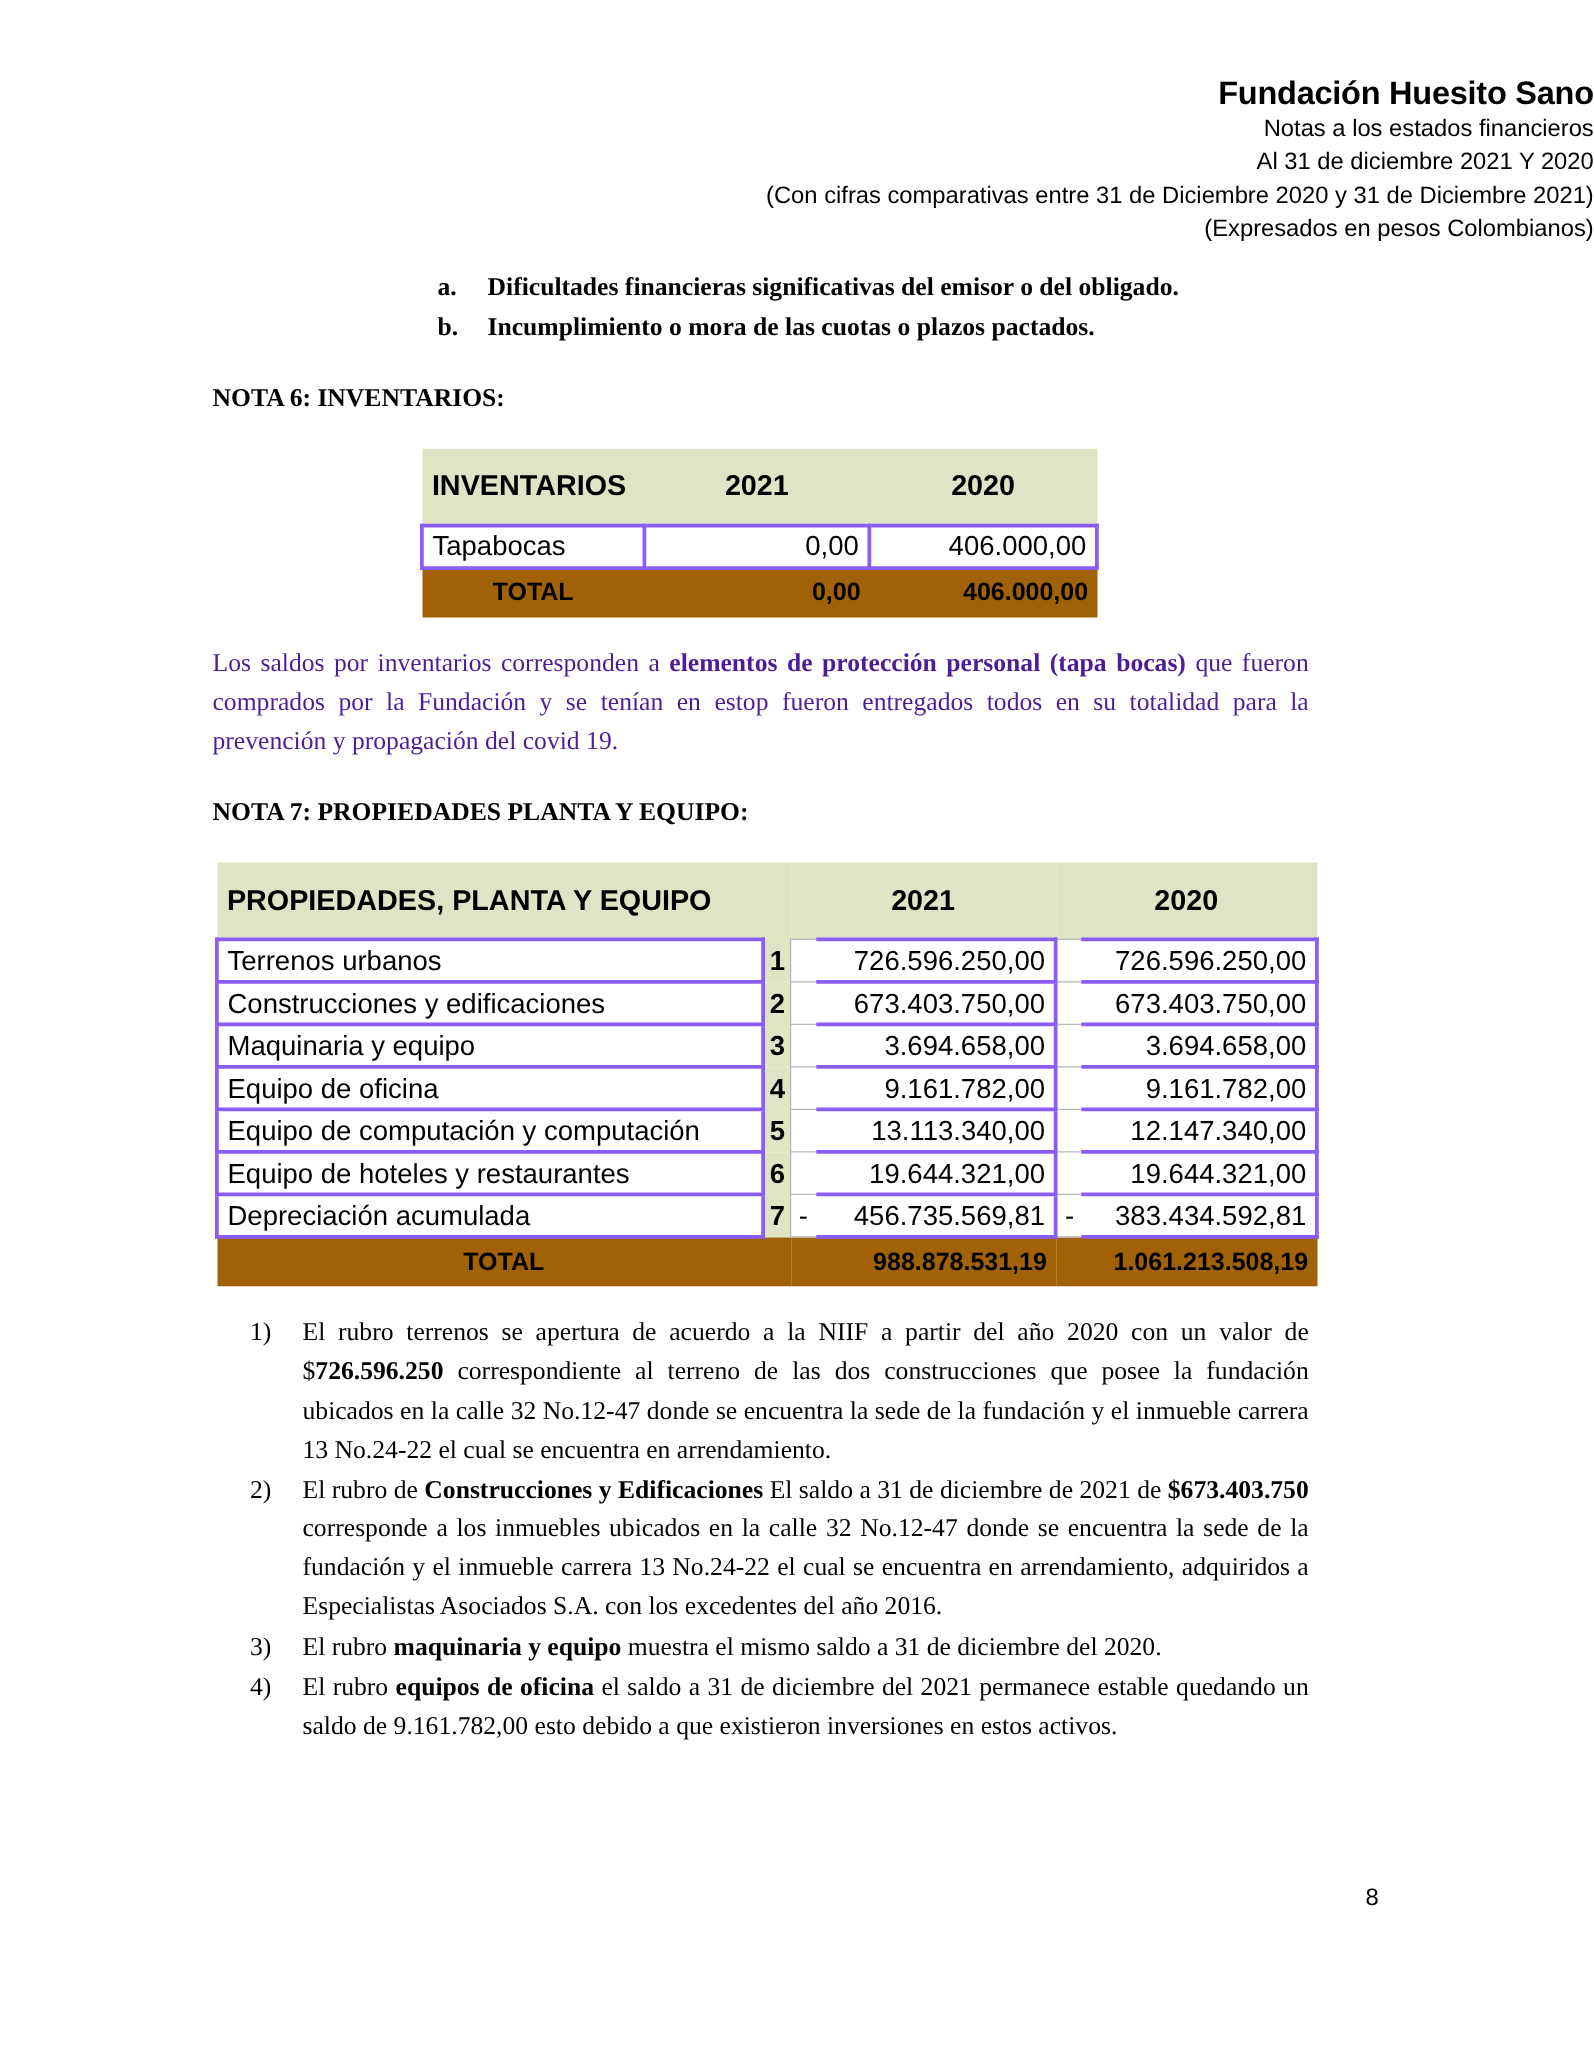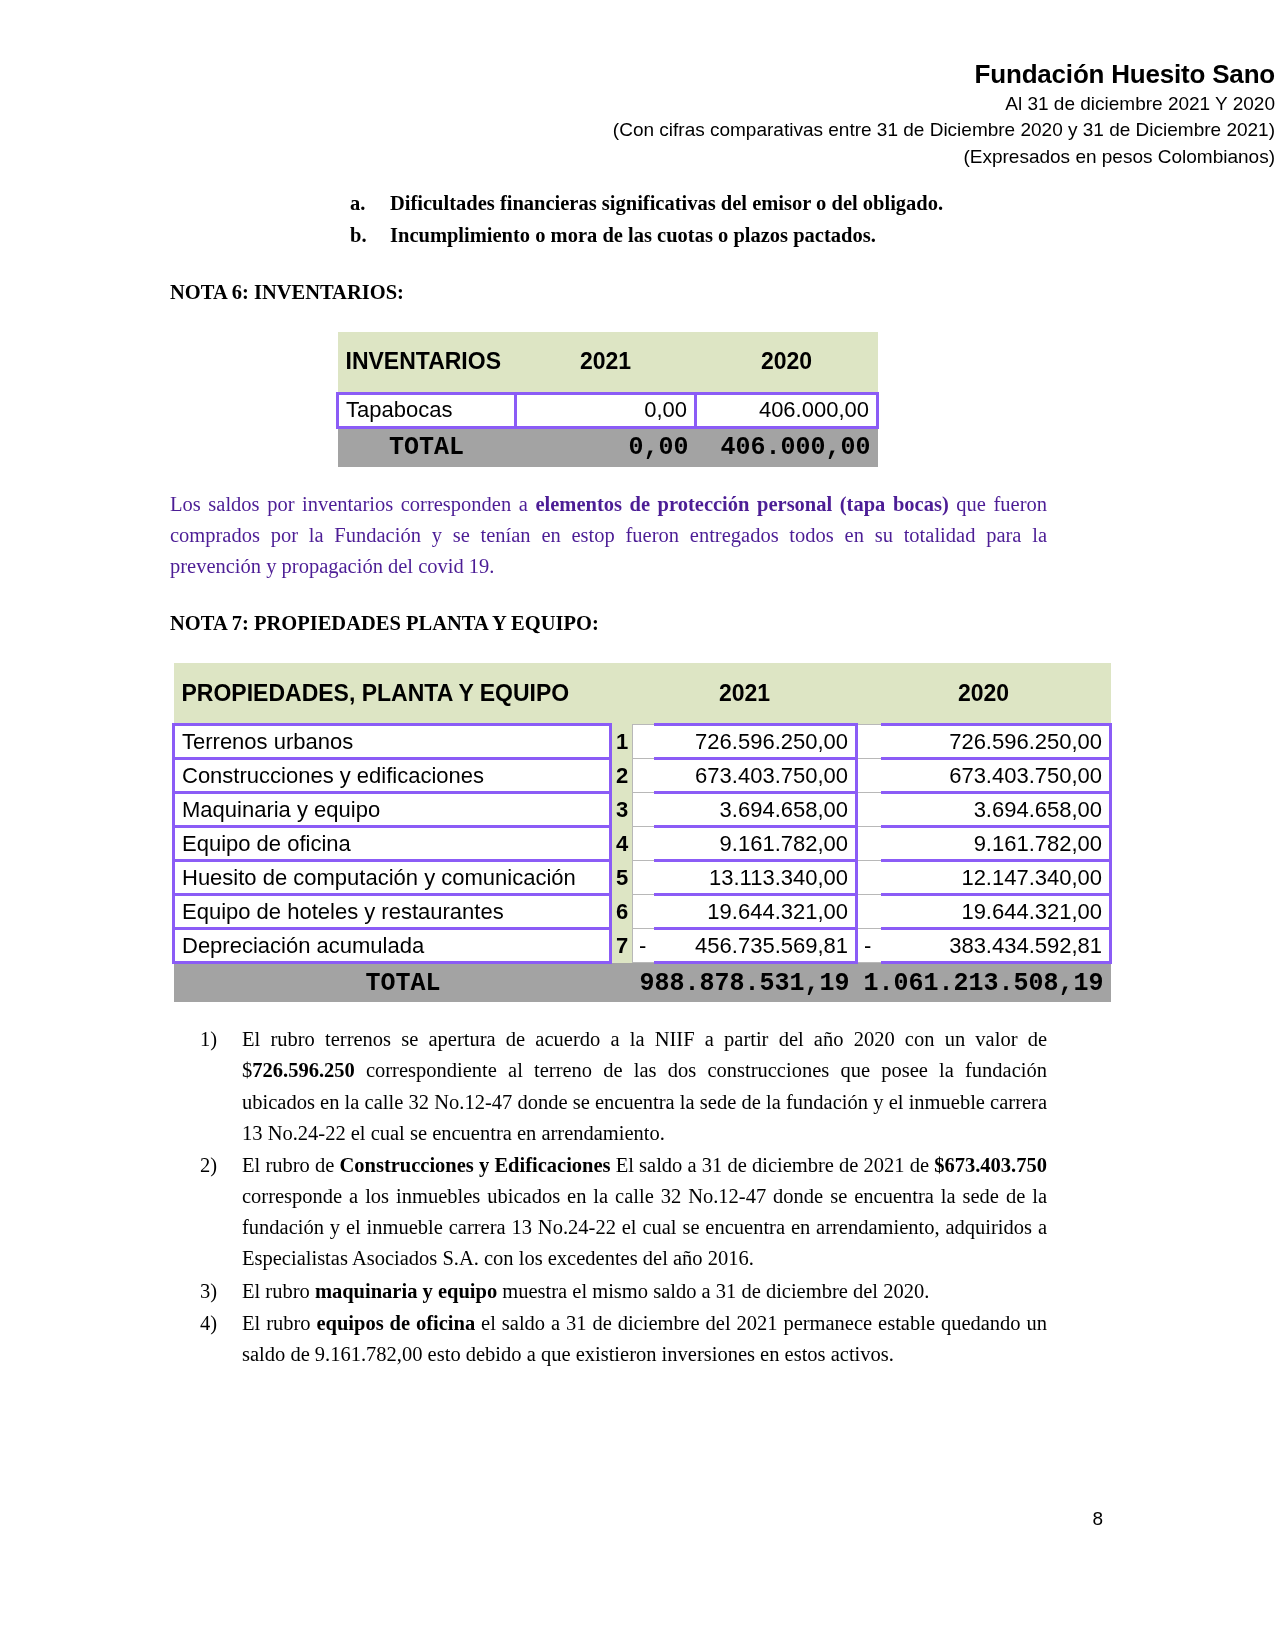--- a/index.html
+++ b/index.html
@@ -128,28 +128,27 @@
     border: 1px solid #b8b8b8;
     border-right: none;
     text-align: left;
     font-size: 22px;
     padding: 0 0 0 6px !important;
   }
   .cell-num-nosign {
     border-left: none;
   }
   .total-cell {
-    background: #a3a3a3;
-    font-weight: bold;
-    font-size: 25px;
+    background: #a16207;
+    font-weight: bold;
+    font-size: 20px;
     height: 38px;
     border: none;
     padding: 0 7px !important;
     white-space: nowrap;
-    font-family: Liberation Mono, monospace;
   }
   .total-label  { text-align: center; }
   .total-num    { text-align: right; }
 
   .tbl-wrap-inv { margin-left: 336px; margin-top: 28px; }
   .tbl-wrap-ppe { margin-left: 172px; margin-top: 28px; }
 
   
   ol.numlist {
     margin: 22px 0 0 0;
@@ -183,20 +182,21 @@
     color: #000000;
   }
 </style>
 </head>
 <body>
 
 <div class="page">
 
   <div class="doc-header">
     <div class="doc-title">Fundación Huesito Sano</div>
+    <div class="doc-subline">Notas a los estados financieros</div>
     <div class="doc-subline">Al 31 de diciembre 2021 Y 2020</div>
     <div class="doc-subline">(Con cifras comparativas entre 31 de Diciembre 2020 y 31 de Diciembre 2021)</div>
     <div class="doc-subline">(Expresados en pesos Colombianos)</div>
   </div>
 
   <ul class="lettered-list">
     <li>
       <span class="marker">a.</span>
       <span>Dificultades financieras significativas del emisor o del obligado.</span>
     </li>
@@ -286,21 +286,21 @@
         <tr>
           <td class="cell cell-label">Equipo de oficina</td>
           <td class="cell-idx">4</td>
           <td class="cell cell-sign"></td>
           <td class="cell cell-num cell-num-nosign">9.161.782,00</td>
           <td class="cell cell-sign"></td>
           <td class="cell cell-num cell-num-nosign">9.161.782,00</td>
         </tr>
 
         <tr>
-          <td class="cell cell-label">Huesito de computación y comunicación</td>
+          <td class="cell cell-label">Equipo de computación y computación</td>
           <td class="cell-idx">5</td>
           <td class="cell cell-sign"></td>
           <td class="cell cell-num cell-num-nosign">13.113.340,00</td>
           <td class="cell cell-sign"></td>
           <td class="cell cell-num cell-num-nosign">12.147.340,00</td>
         </tr>
 
         <tr>
           <td class="cell cell-label">Equipo de hoteles y restaurantes</td>
           <td class="cell-idx">6</td>

